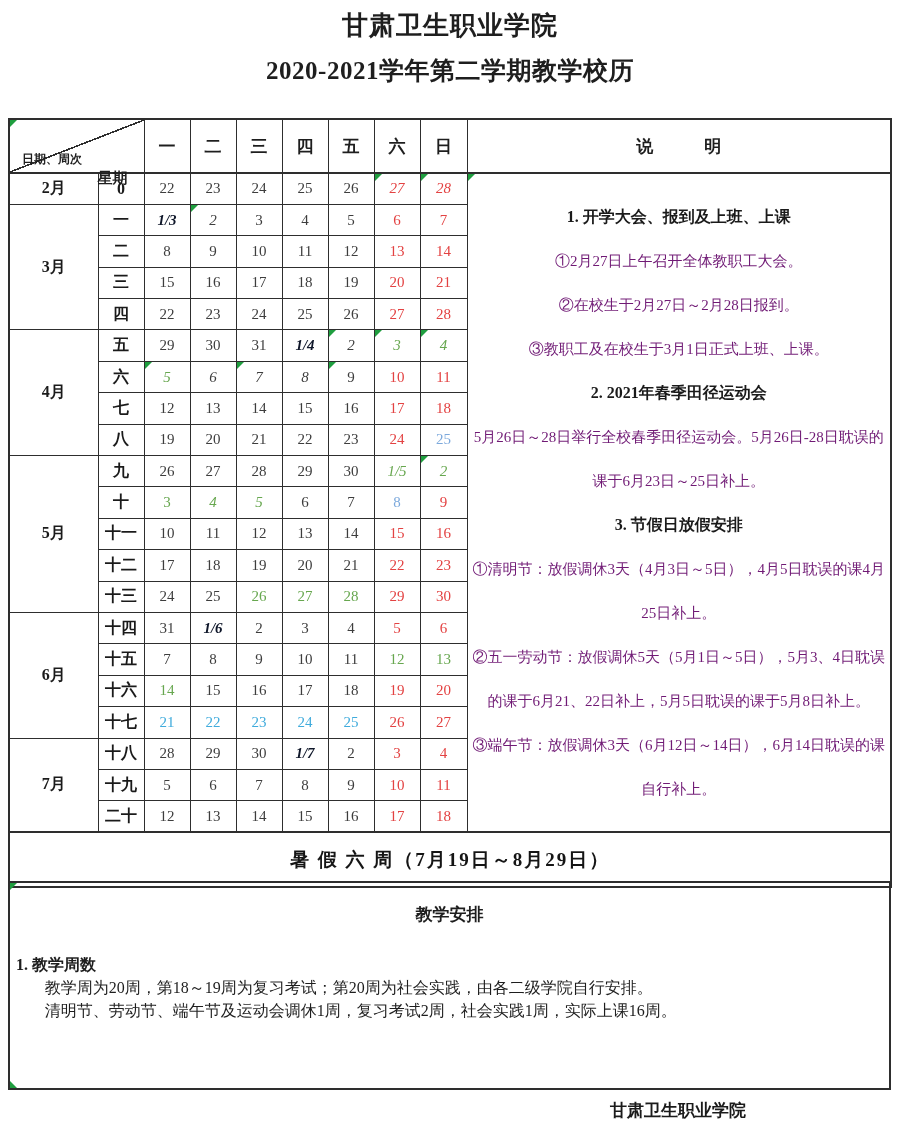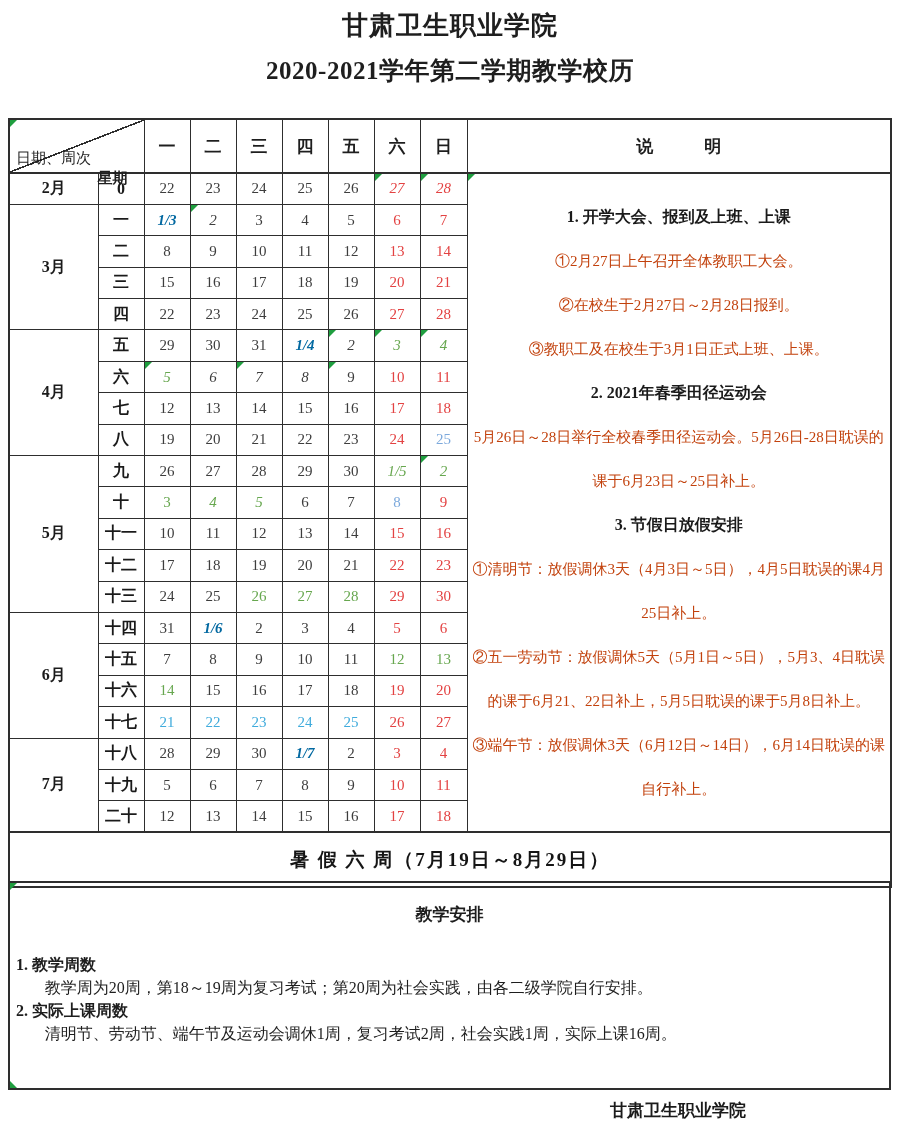--- a/index.html
+++ b/index.html
@@ -15,35 +15,35 @@
             border:2px solid #2e2e2e;}
   table.cal th,table.cal td{border:1px solid #2e2e2e;padding:0;position:relative;
             text-align:center;vertical-align:middle;}
   tr.head-row{height:54px;}
   tr.head-row th{border-bottom:2px solid #2e2e2e;font-size:17px;font-weight:bold;}
   tbody#cal-rows tr{height:31.4px;}
   .diag{background-image:linear-gradient(to bottom right,
         transparent calc(50% - 0.8px),#2e2e2e calc(50% - 0.8px),
         #2e2e2e calc(50% + 0.8px),transparent calc(50% + 0.8px));}
   .diag .dtop{position:absolute;top:5px;right:16px;font-size:15px;font-weight:bold;margin-top:44px;}
-  .diag .dbot{position:absolute;bottom:4px;left:6px;font-size:15px;font-weight:normal;}
+  .diag .dbot{position:absolute;bottom:4px;left:12px;font-size:12px;font-weight:bold;}
   .wd-th{border-left-width:2px;}
   .mcell,.wcell{font-weight:bold;font-size:16px;color:#1a1a1a;margin-top:8px;}
   .wcell{border-right-width:2px;}
   .dcell{font-size:15px;color:#3d3d3d;}
   .it{font-style:italic;}
-  .bi{font-style:italic;font-weight:bold;color:#0369a1;}
+  .bi{font-style:italic;font-weight:bold;color:#0f172a;}
   .c-r{color:var(--red);}
   .c-g{color:var(--green);}
   .c-c{color:var(--cyan);}
   .c-b{color:var(--blue);}
   .mk::before{content:"";position:absolute;top:0;left:0;width:0;height:0;
       border-top:7px solid var(--marker);border-right:7px solid transparent;}
   td.notes{vertical-align:top;text-align:left;padding:5px 8px 0 8px;}
-  td.notes p{margin:0;font-size:15px;line-height:44px;color:#c2410c;}
+  td.notes p{margin:0;font-size:15px;line-height:44px;color:#701a75;}
   td.notes p.b{font-weight:bold;font-size:16px;color:#1a1a1a;}
   tr.summer-row{height:55px;}
   tr.summer-row td{border-top:2px solid #2e2e2e;font-weight:bold;font-size:19px;
       letter-spacing:2px;color:#151515;}
 
   .tbox{position:absolute;left:8px;top:881px;width:879px;height:205px;
         border:2px solid #2e2e2e;}
   .tbox::before{content:"";position:absolute;top:0;left:0;width:0;height:0;
         border-top:7px solid var(--marker);border-right:7px solid transparent;}
   .tbox::after{content:"";position:absolute;bottom:0;left:0;width:0;height:0;
@@ -329,20 +329,19 @@
         <td colspan="10">暑 假 六 周（7月19日～8月29日）</td>
       </tr>
     </tbody>
   </table>
 
   <div class="tbox">
     <h3>教学安排</h3>
     <div class="list">
       <p class="hd">1. 教学周数</p>
       <p class="bd">教学周为20周，第18～19周为复习考试；第20周为社会实践，由各二级学院自行安排。</p>
-      <p class="hd">2. 实际上课周数</p>
       <p class="bd">清明节、劳动节、端午节及运动会调休1周，复习考试2周，社会实践1周，实际上课16周。</p>
     </div>
   </div>
 
   <div class="footer">甘肃卫生职业学院</div>
 
 </div>
 
 </body></html>

